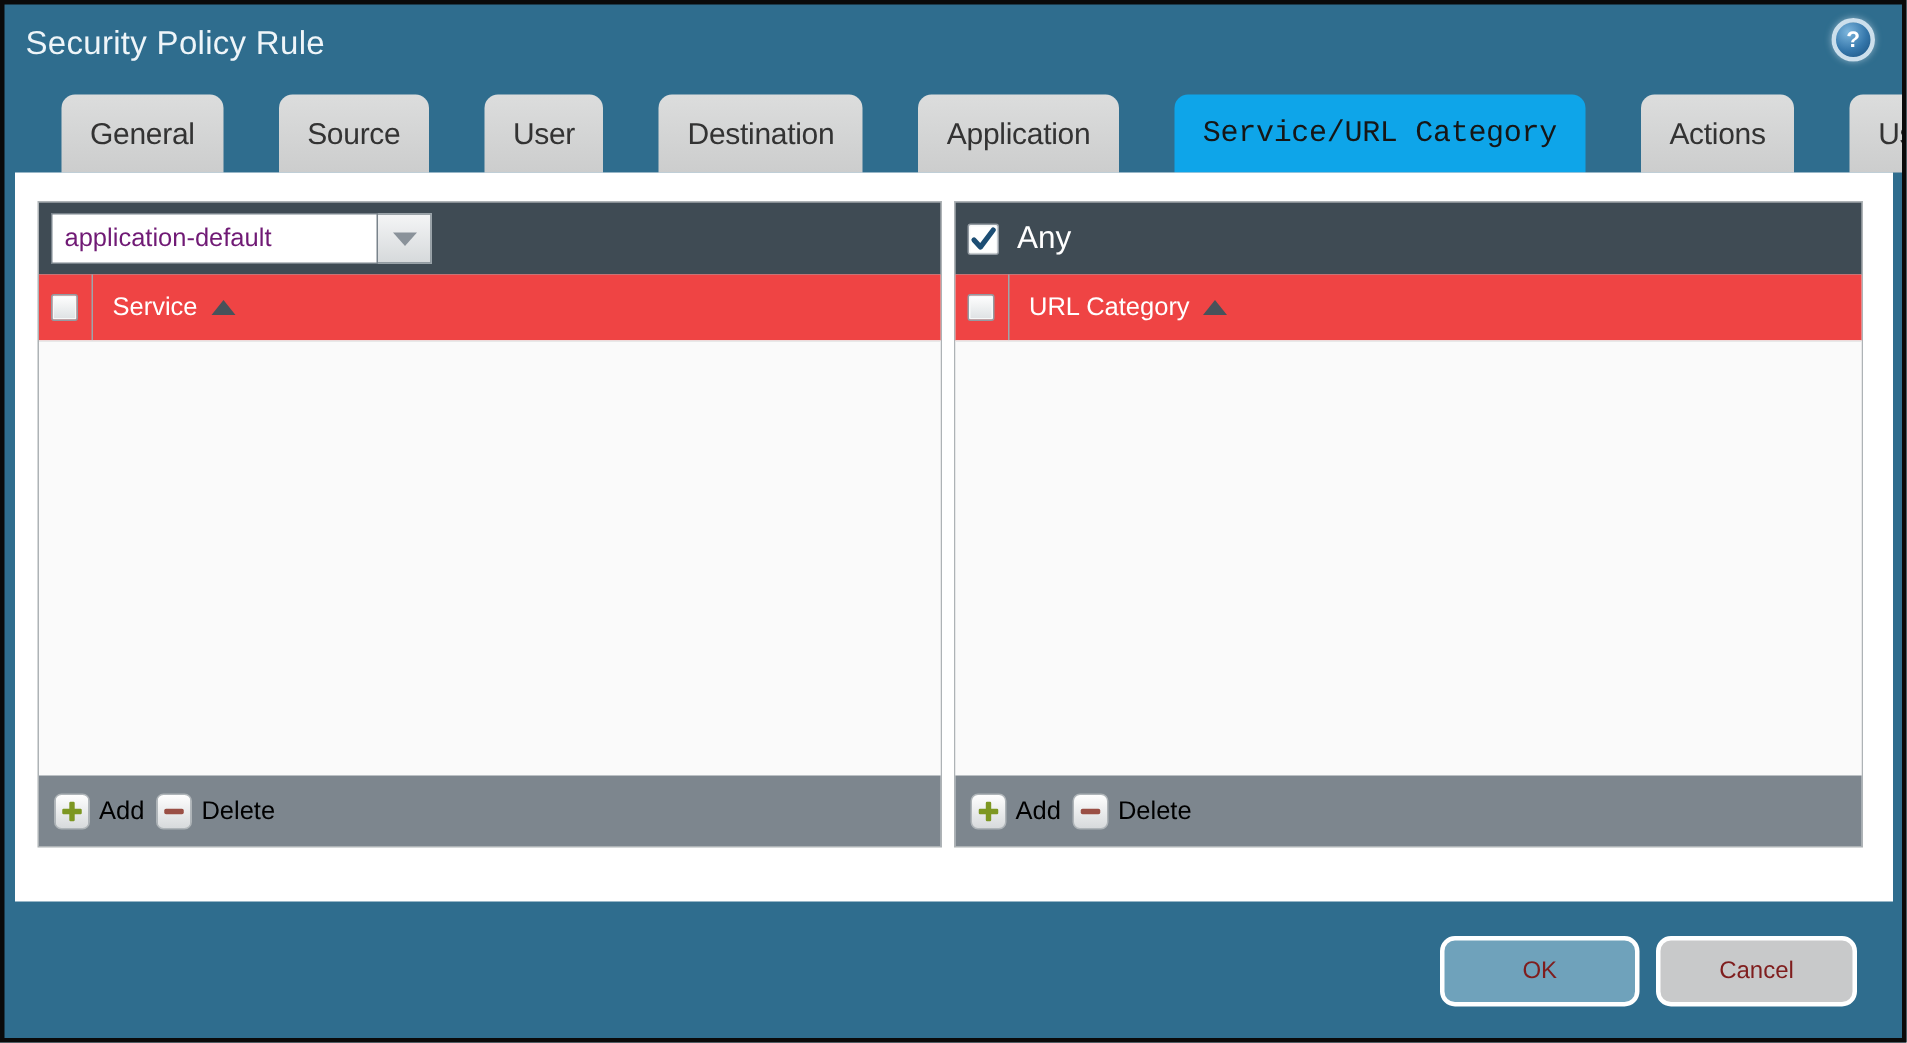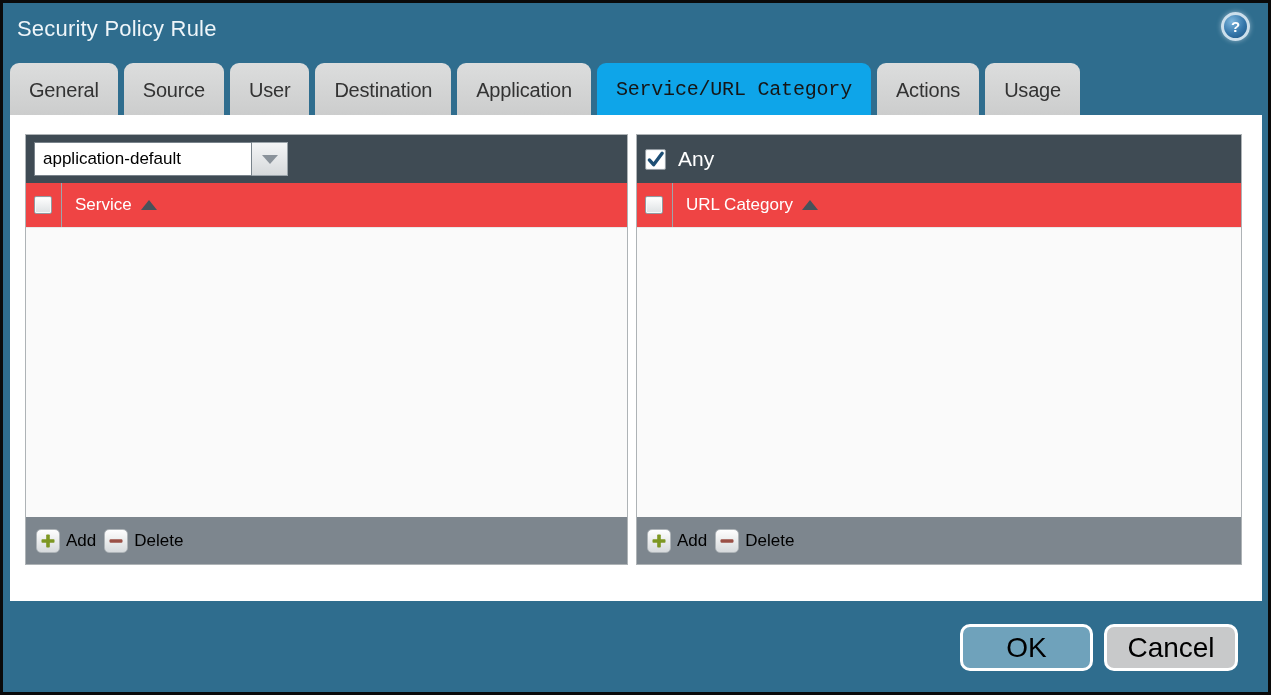--- a/index.html
+++ b/index.html
@@ -27,21 +27,21 @@
     cursor:pointer;
   }
 
   
   .tabs{ position:absolute; left:7px; top:60px; height:52px; display:flex; }
   .tab{
     height:52px; line-height:54px; padding:0 19px; margin-right:6px;
     background:linear-gradient(#dcdddd, #cccdcd);
     border-radius:9px 9px 0 0;
     font-size:20px; color:#333; letter-spacing:-.2px;
-    cursor:pointer; white-space:nowrap;
+    cursor:pointer; white-space:nowrap;margin-left:31px;
   }
   .tab.active{ background:#0ea5e9; color:#161616;font-family:Liberation Mono, monospace; }
 
   
   .body{
     position:absolute; left:7px; top:112px; width:1252px; height:486px;
     background:#fff;
   }
   .panel{
     position:absolute; top:19px; height:431px;
@@ -64,21 +64,21 @@
   .actionbar{
     height:47px; background:#7d868e; flex:0 0 auto;
     display:flex; align-items:center; padding:0 10px; gap:8px;
     font-size:17px;
   }
 
   
   .dd-input{
     width:218px; height:34px; border:1px solid #79838b; background:#fff;
     font-family:"Liberation Sans", sans-serif;
-    font-size:17px; color:#000000; padding:0 8px; outline:none;
+    font-size:17px; color:#701a75; padding:0 8px; outline:none;
   }
   .dd-btn{
     width:36px; height:34px; border:1px solid #9aa3a9; border-left:none;
     background:linear-gradient(#f4f5f6, #d6d9db);
     display:flex; align-items:center; justify-content:center; cursor:pointer;
   }
   .arrow-down{
     width:0; height:0;
     border-left:8px solid transparent; border-right:8px solid transparent;
     border-top:9px solid #8a929a;
@@ -113,21 +113,21 @@
     display:flex; align-items:center; justify-content:center;
   }
   .act.add .label{ color:#000000; }
   .act.delete .label{ color:#000000; }
   .act.delete{ cursor:default; }
 
   
   .btn{
     position:absolute; top:621px; height:47px; border-radius:10px;
     border:3px solid #fff; font-family:"Liberation Sans", sans-serif;
-    font-size:28px; color:#000000; cursor:pointer;
+    font-size:16px; color:#7f1d1d; cursor:pointer;
     display:flex; align-items:center; justify-content:center;
   }
   .btn.ok{ left:957px; width:133px; background:#6fa2bb; }
   .btn.cancel{ left:1101px; width:134px; background:#c8c9ca; }
 </style>
 </head>
 <body>
 
 <div class="dialog">
 

